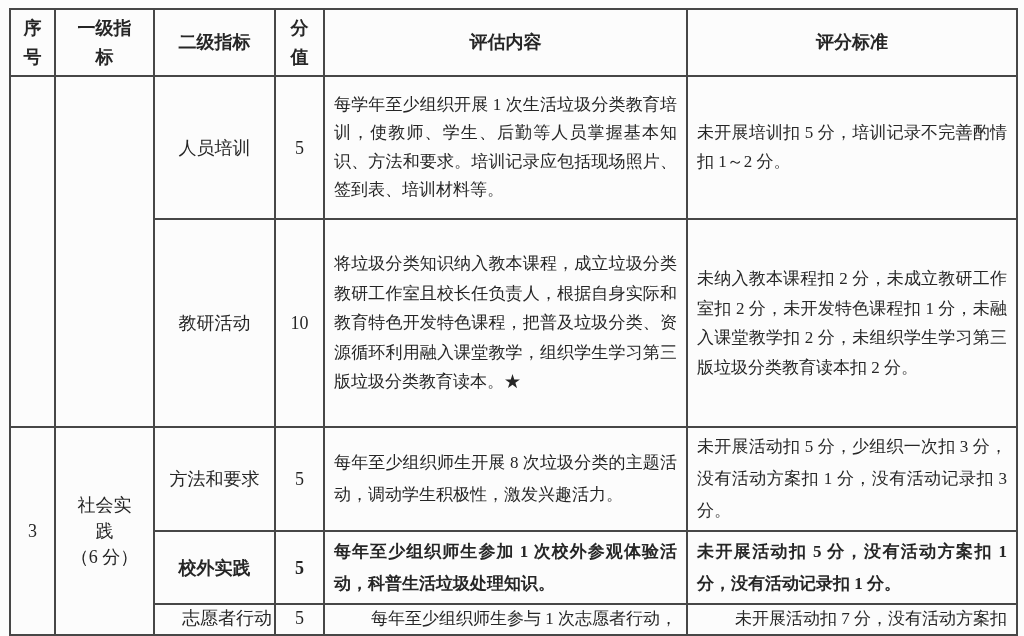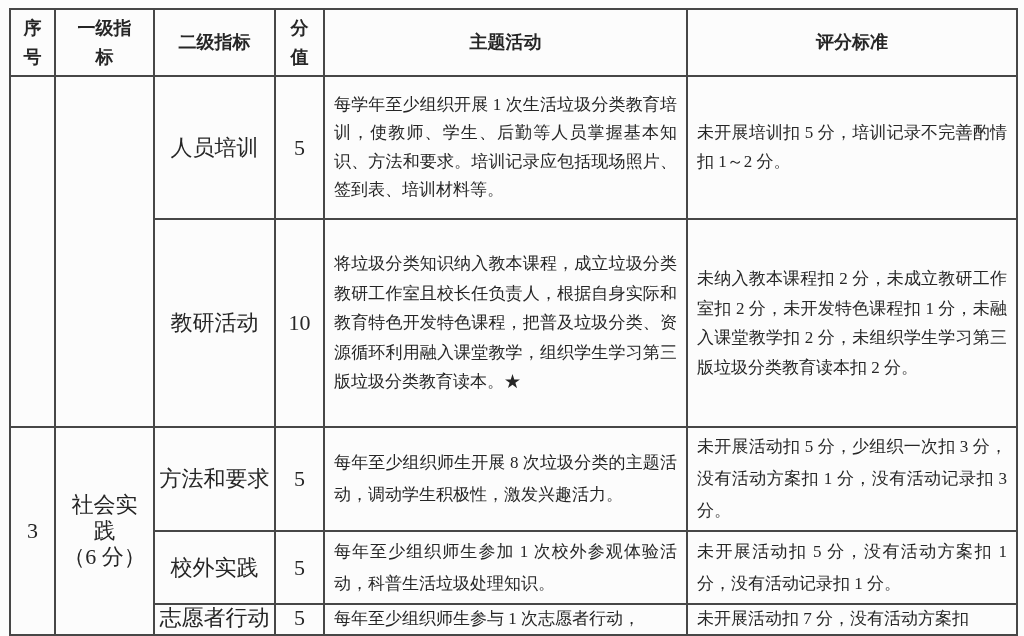--- a/index.html
+++ b/index.html
@@ -29,46 +29,46 @@
   th.hcell {
     font-weight: bold;
     font-size: 18px;
     line-height: 29px;
     text-align: center;
     white-space: pre-line;
     padding: 2px 2px;
   }
   td.c-center {
     text-align: center;
-    font-size: 22px;
+    font-size: 18px;
     line-height: 26px;
     white-space: pre-line;
     padding: 2px 2px;
   }
   td.c-text {
     text-align: justify;
     font-size: 17px;
     padding: 3px 9px;
   }
   tr.r1 { height: 143px; }
   tr.r2 { height: 208px; }
   tr.r3 { height: 104px; }
-  tr.r4 { height: 73px; }
+  tr.r4 { height: 73px; font-weight: bold; }
   tr.r5 { height: 25px; }
   tr.hdr { height: 67px; }
   tr.r1 td.c-text { line-height: 28.5px; margin-top: 36px; }
   tr.r2 td.c-text { line-height: 29.5px; }
   tr.r3 td.c-text, tr.r4 td.c-text { line-height: 32px; }
   tr.r5 td { vertical-align: top; }
   .clip {
     height: 23px;
     line-height: 22px;
     overflow: hidden;
     white-space: nowrap;
-    text-align: left;
+    text-align: right;
   }
 </style>
 </head>
 <body>
 
 <div class="page">
   <table class="eval">
     <colgroup>
       <col style="width:45px">
       <col style="width:99px">
@@ -79,21 +79,21 @@
     </colgroup>
     <thead>
       <tr class="hdr">
         <th class="hcell">序
 号</th>
         <th class="hcell">一级指
 标</th>
         <th class="hcell">二级指标</th>
         <th class="hcell">分
 值</th>
-        <th class="hcell">主题活动</th>
+        <th class="hcell">评估内容</th>
         <th class="hcell">评分标准</th>
       </tr>
     </thead>
     <tbody>
       <tr class="r1">
         <td class="c-center" rowspan="2"></td>
         <td class="c-center" rowspan="2"></td>
         <td class="c-center">人员培训</td>
         <td class="c-center">5</td>
         <td class="c-text">每学年至少组织开展 1 次生活垃圾分类教育培训，使教师、学生、后勤等人员掌握基本知识、方法和要求。培训记录应包括现场照片、签到表、培训材料等。</td>
@@ -115,21 +115,21 @@
         <td class="c-text">每年至少组织师生开展 8 次垃圾分类的主题活动，调动学生积极性，激发兴趣活力。</td>
         <td class="c-text">未开展活动扣 5 分，少组织一次扣 3 分，没有活动方案扣 1 分，没有活动记录扣 3 分。</td>
       </tr>
       <tr class="r4">
         <td class="c-center">校外实践</td>
         <td class="c-center">5</td>
         <td class="c-text">每年至少组织师生参加 1 次校外参观体验活动，科普生活垃圾处理知识。</td>
         <td class="c-text">未开展活动扣 5 分，没有活动方案扣 1 分，没有活动记录扣 1 分。</td>
       </tr>
       <tr class="r5">
-        <td class="c-center"><div class="clip" style="text-align:center">志愿者行动</div></td>
+        <td class="c-center"><div class="clip" style="text-align:right">志愿者行动</div></td>
         <td class="c-center"><div class="clip" style="text-align:center">5</div></td>
         <td class="c-text">
             <div class="clip">每年至少组织师生参与 1 次志愿者行动，</div>
           </td>
         <td class="c-text">
             <div class="clip">未开展活动扣 7 分，没有活动方案扣</div>
           </td>
       </tr>
     </tbody>
   </table>

